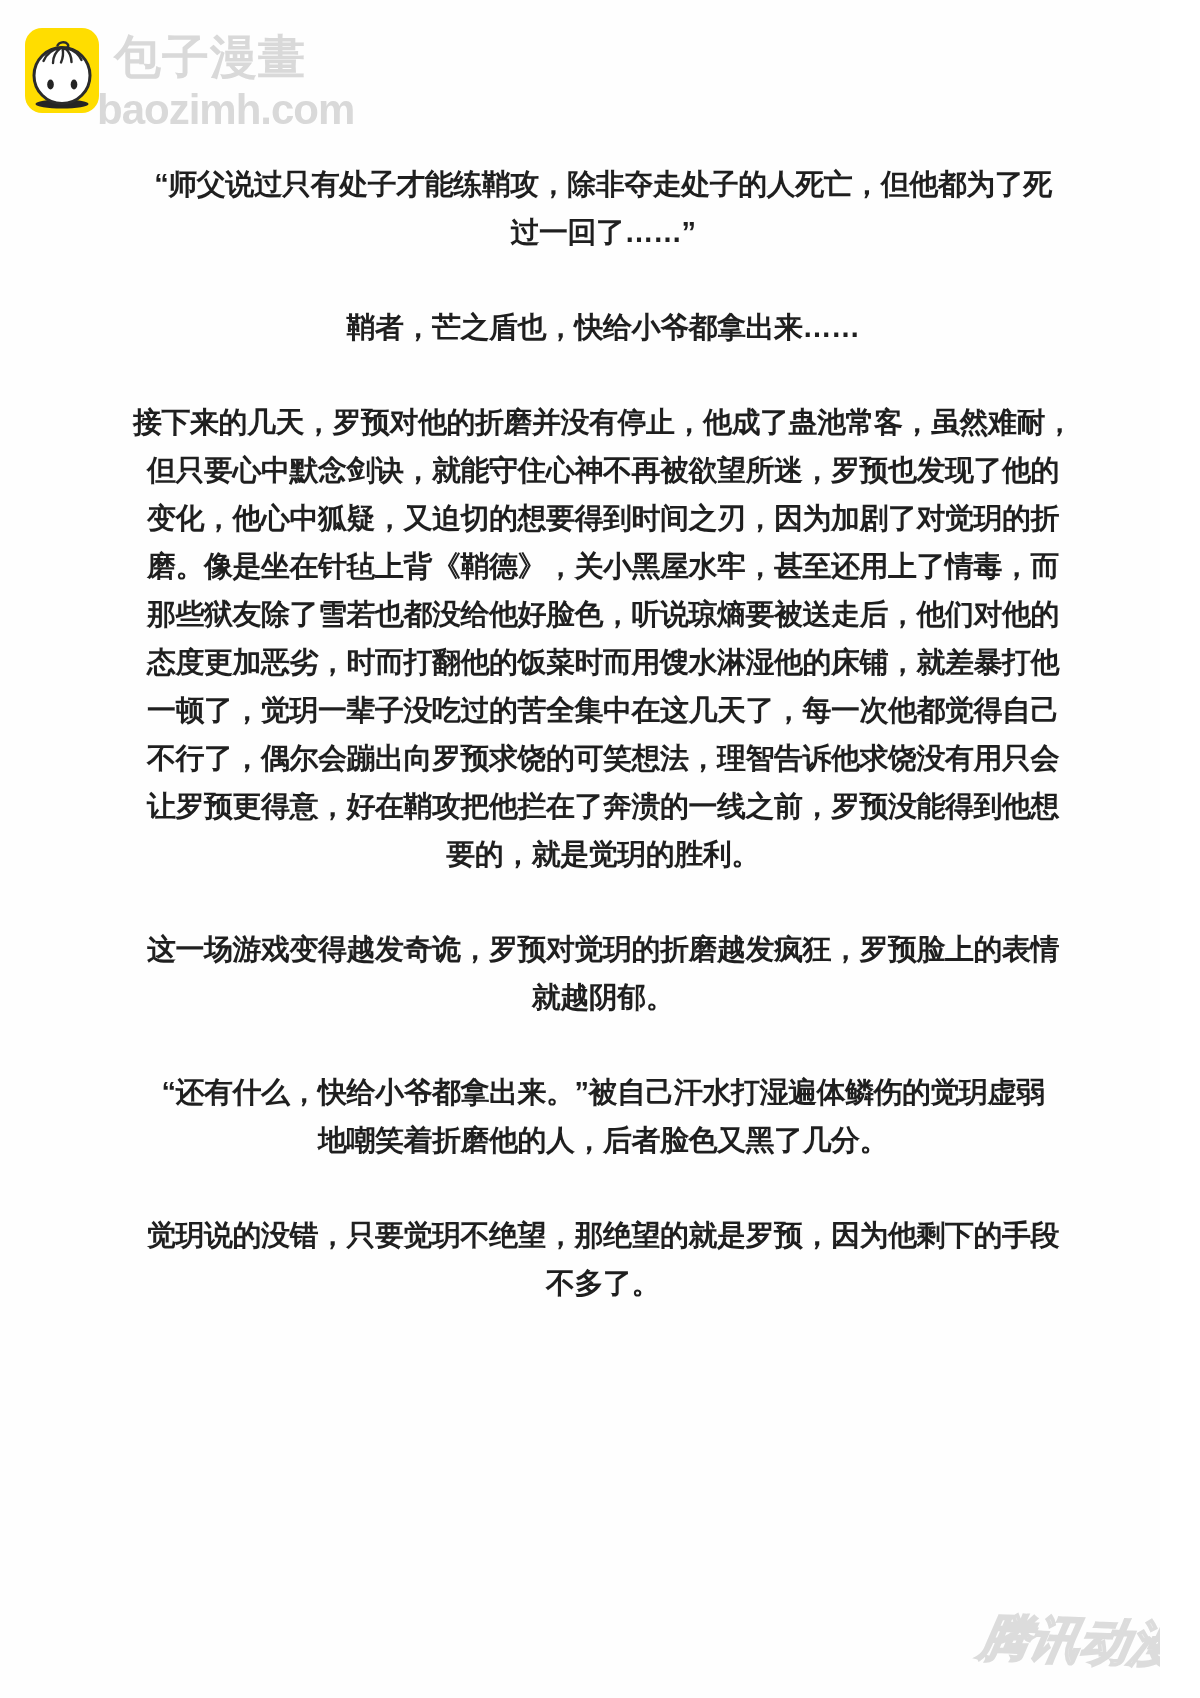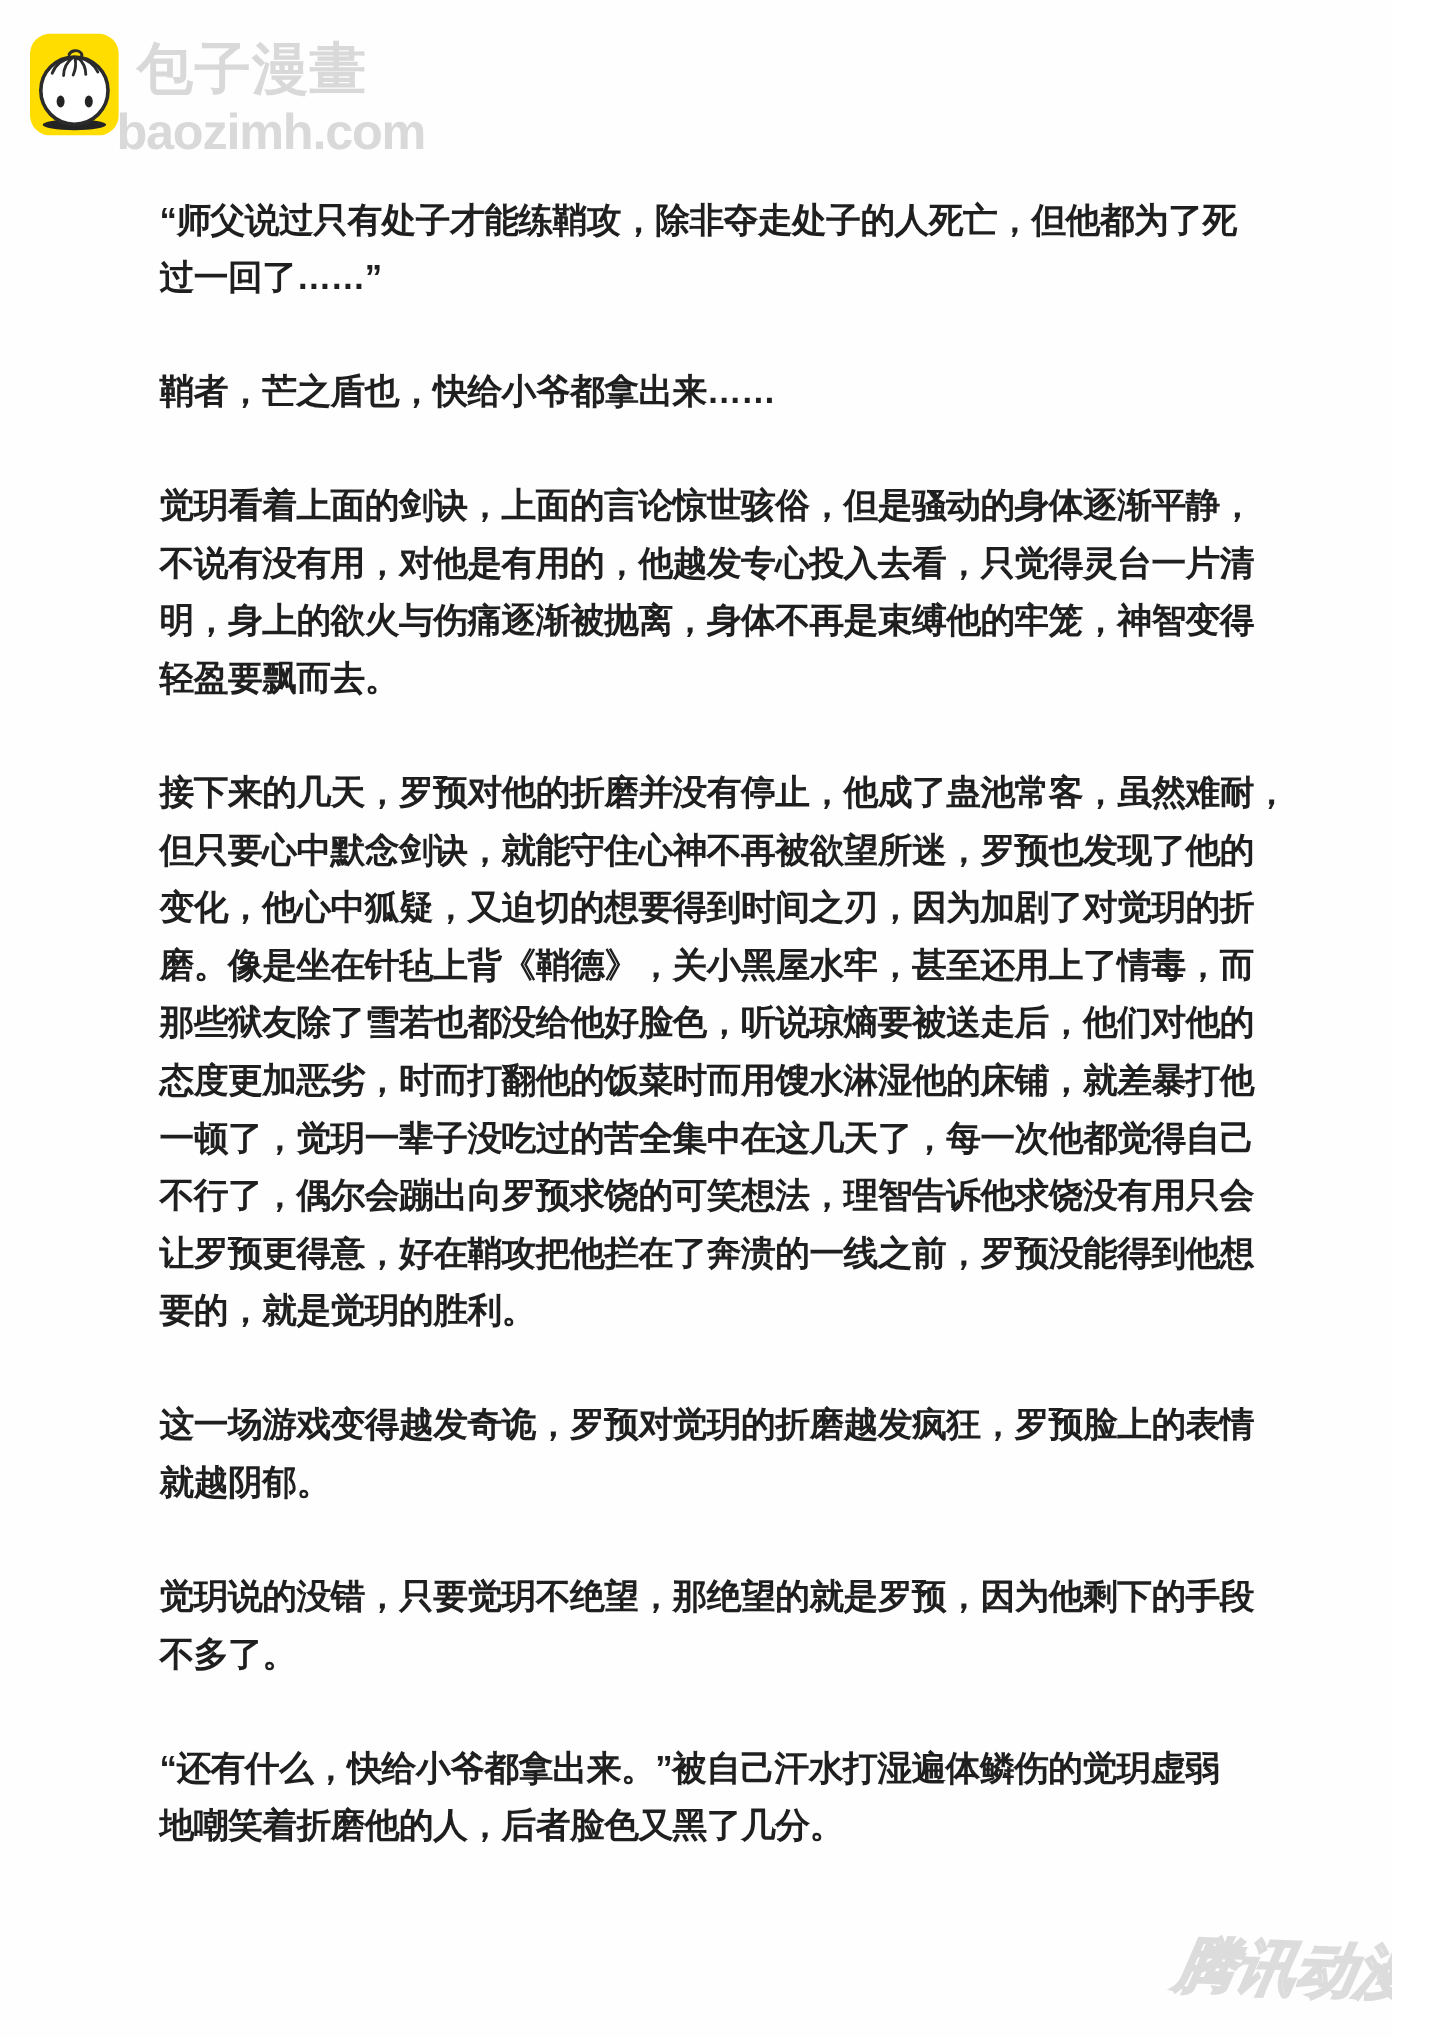--- a/index.html
+++ b/index.html
@@ -27,21 +27,21 @@
     position:absolute;left:133px;top:160px;width:940px;
   }
   .para{
     margin:0 0 47px 0;
     font-size:29px;
     line-height:48px;
     letter-spacing:-0.5px;
     color:#1f1f1f;
     font-weight:600;
     white-space:pre;
-    text-align:left;
+    text-align:center;
   }
   .para:last-child{margin-bottom:0;}
   
   .watermark{
     position:absolute;left:980px;top:1616px;
     font-size:50px;font-weight:800;font-style:italic;
     color:#eeeeee;
     -webkit-text-stroke:2px #dcdcdc;
     transform:rotate(2deg) skewX(-8deg);
     white-space:nowrap;
@@ -71,37 +71,33 @@
     </svg>
   </span>
 
   <div class="logo-name">包子漫畫</div>
   <div class="logo-domain">baozimh.com</div>
 
   <main class="content" id="article">
       <p class="para">“师父说过只有处子才能练鞘攻，除非夺走处子的人死亡，但他都为了死
 过一回了……”</p>
       <p class="para">鞘者，芒之盾也，快给小爷都拿出来……</p>
-      <p class="para">觉玥看着上面的剑诀，上面的言论惊世骇俗，但是骚动的身体逐渐平静，
-不说有没有用，对他是有用的，他越发专心投入去看，只觉得灵台一片清
-明，身上的欲火与伤痛逐渐被抛离，身体不再是束缚他的牢笼，神智变得
-轻盈要飘而去。</p>
       <p class="para">接下来的几天，罗预对他的折磨并没有停止，他成了蛊池常客，虽然难耐，
 但只要心中默念剑诀，就能守住心神不再被欲望所迷，罗预也发现了他的
 变化，他心中狐疑，又迫切的想要得到时间之刃，因为加剧了对觉玥的折
 磨。像是坐在针毡上背《鞘德》，关小黑屋水牢，甚至还用上了情毒，而
 那些狱友除了雪若也都没给他好脸色，听说琼熵要被送走后，他们对他的
 态度更加恶劣，时而打翻他的饭菜时而用馊水淋湿他的床铺，就差暴打他
 一顿了，觉玥一辈子没吃过的苦全集中在这几天了，每一次他都觉得自己
 不行了，偶尔会蹦出向罗预求饶的可笑想法，理智告诉他求饶没有用只会
 让罗预更得意，好在鞘攻把他拦在了奔溃的一线之前，罗预没能得到他想
 要的，就是觉玥的胜利。</p>
       <p class="para">这一场游戏变得越发奇诡，罗预对觉玥的折磨越发疯狂，罗预脸上的表情
 就越阴郁。</p>
+      <p class="para">“还有什么，快给小爷都拿出来。”被自己汗水打湿遍体鳞伤的觉玥虚弱
+地嘲笑着折磨他的人，后者脸色又黑了几分。</p>
       <p class="para">觉玥说的没错，只要觉玥不绝望，那绝望的就是罗预，因为他剩下的手段
 不多了。</p>
-      <p class="para">“还有什么，快给小爷都拿出来。”被自己汗水打湿遍体鳞伤的觉玥虚弱
-地嘲笑着折磨他的人，后者脸色又黑了几分。</p>
     </main>
 
   <div class="watermark">腾讯动漫</div>
 
 </div>
 
 </body></html>

